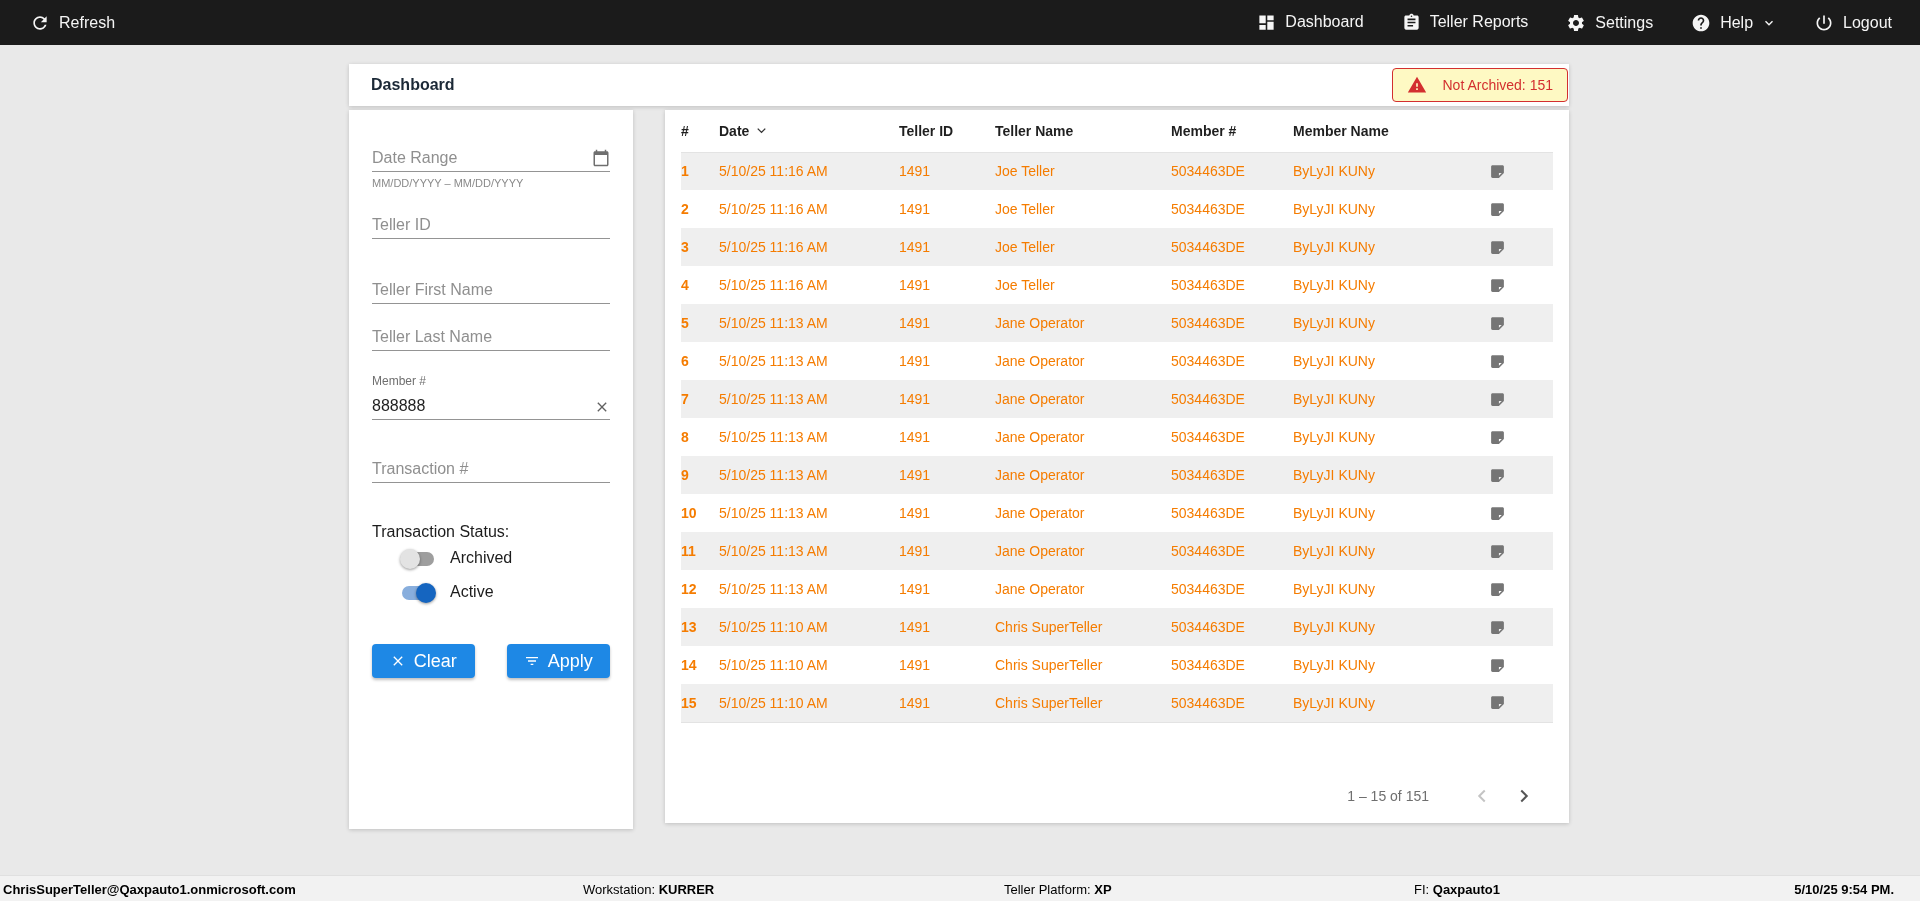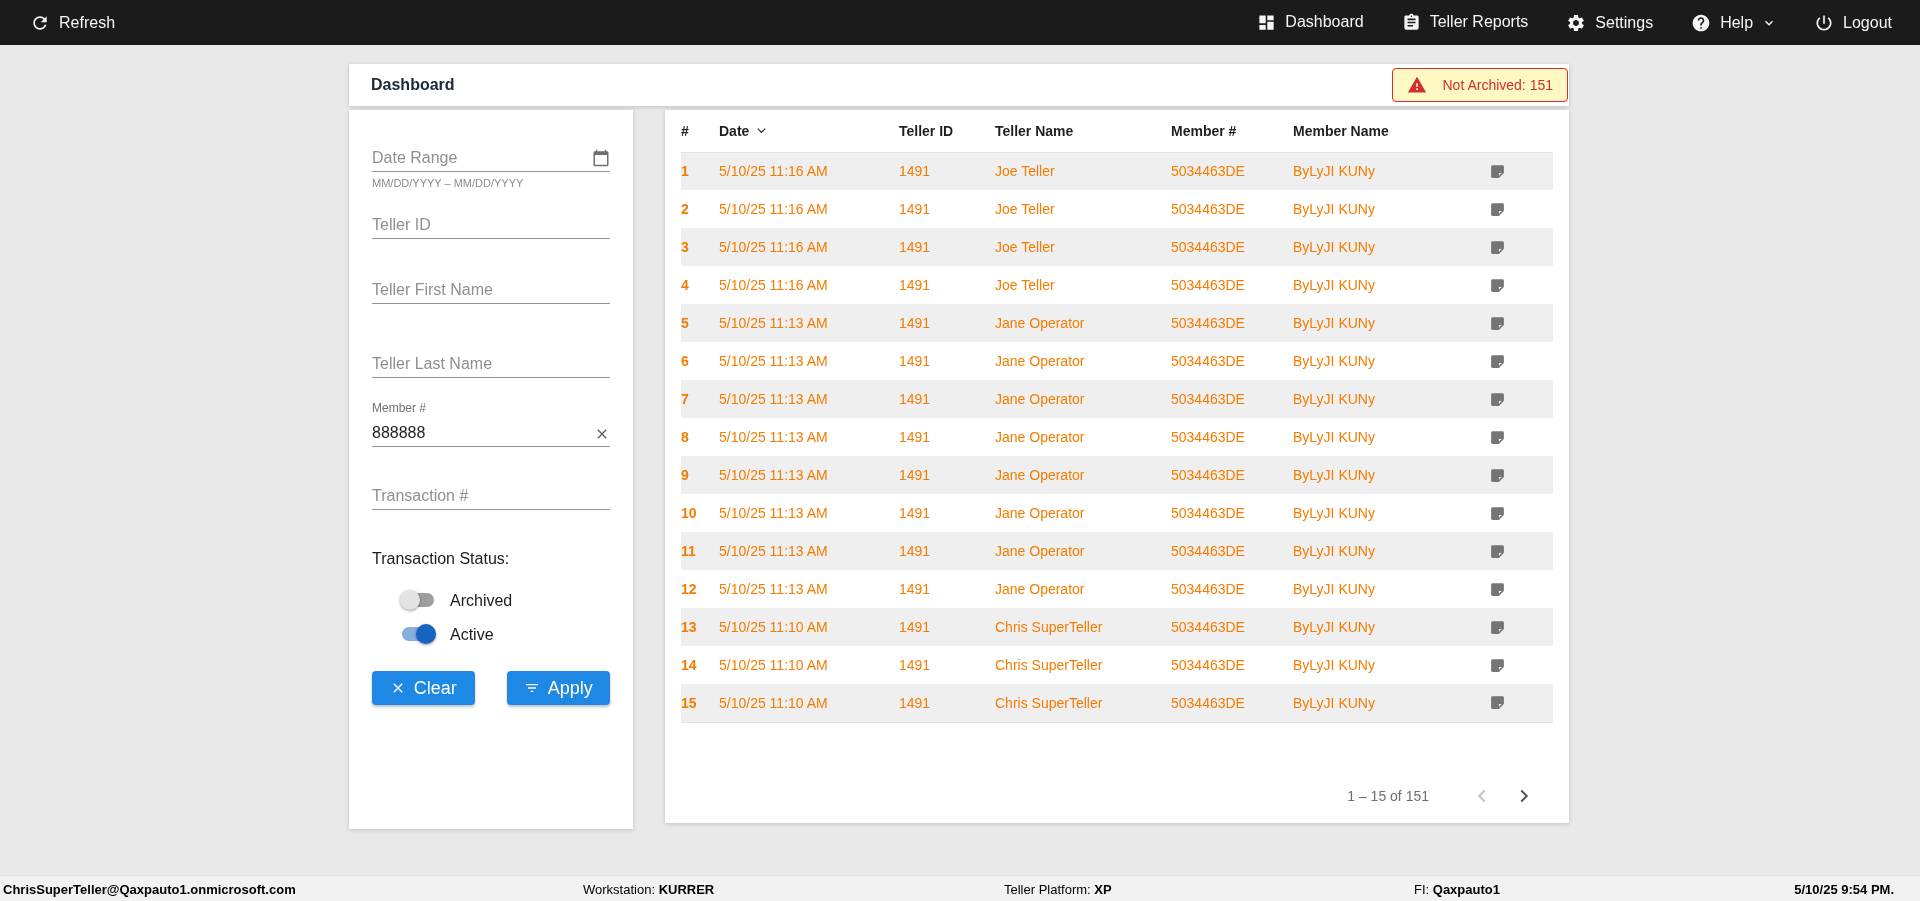--- a/index.html
+++ b/index.html
@@ -53,21 +53,21 @@
     flex:1; border:none; outline:none; background:transparent;
     font-family:inherit; font-size:16px; color:#1f1f1f; min-width:0;
   }
   .input-line input::placeholder { color:#8f8f8f; opacity:1; }
   .hint { font-size:11px; color:#8a8a8a; margin-top:5px; }
   .field-label { font-size:12px; color:#6f6f6f; margin-bottom:2px; }
   .icon-btn { background:none; border:none; cursor:pointer; padding:0; }
 
   .status-label { margin-top:40px; font-size:16px; color:#1c1c1c; }
   .toggles { margin-top:8px; }
-  .toggle-row { display:flex; align-items:flex-end; gap:14px; height:34px; padding-left:28px; cursor:pointer; }
+  .toggle-row { display:flex; align-items:flex-start; gap:14px; height:34px; padding-left:28px; cursor:pointer; }
   .toggle-row .t-label { font-size:16px; color:#1c1c1c; }
   .switch { position:relative; width:36px; height:20px; flex:0 0 auto; }
   .switch .track { position:absolute; left:2px; top:3px; width:32px; height:14px; border-radius:7px; background:#9e9e9e; }
   .switch .thumb { position:absolute; left:0; top:0; width:20px; height:20px; border-radius:50%;
                    background:#e3e3e3; box-shadow:0 1px 3px rgba(0,0,0,.4); }
   .switch.on .track { background:#88aedd; }
   .switch.on .thumb { left:16px; background:#1565c0; }
   .switch.halo .thumb { background:#b3bac8; box-shadow:0 0 0 7px rgba(120,130,150,.18), 0 1px 3px rgba(0,0,0,.4); }
 
   .btn-row { display:flex; gap:32px; margin-top:27px; }
@@ -212,21 +212,21 @@
         <input type="text" placeholder="Teller ID" style="">
       </div>
     </div>
 
     <div class="field" style="margin-top:35px">
       <div class="input-line">
         <input type="text" placeholder="Teller First Name" style="">
       </div>
     </div>
 
-    <div class="field" style="margin-top:44px">
+    <div class="field" style="margin-top:17px">
       <div class="input-line">
         <input type="text" placeholder="Teller Last Name" style="">
       </div>
     </div>
 
     <div class="field" style="margin-top:23px">
       <div class="field-label">Member #</div>
       <div class="input-line">
         <input type="text" value="888888" style="">
         <button class="icon-btn">

